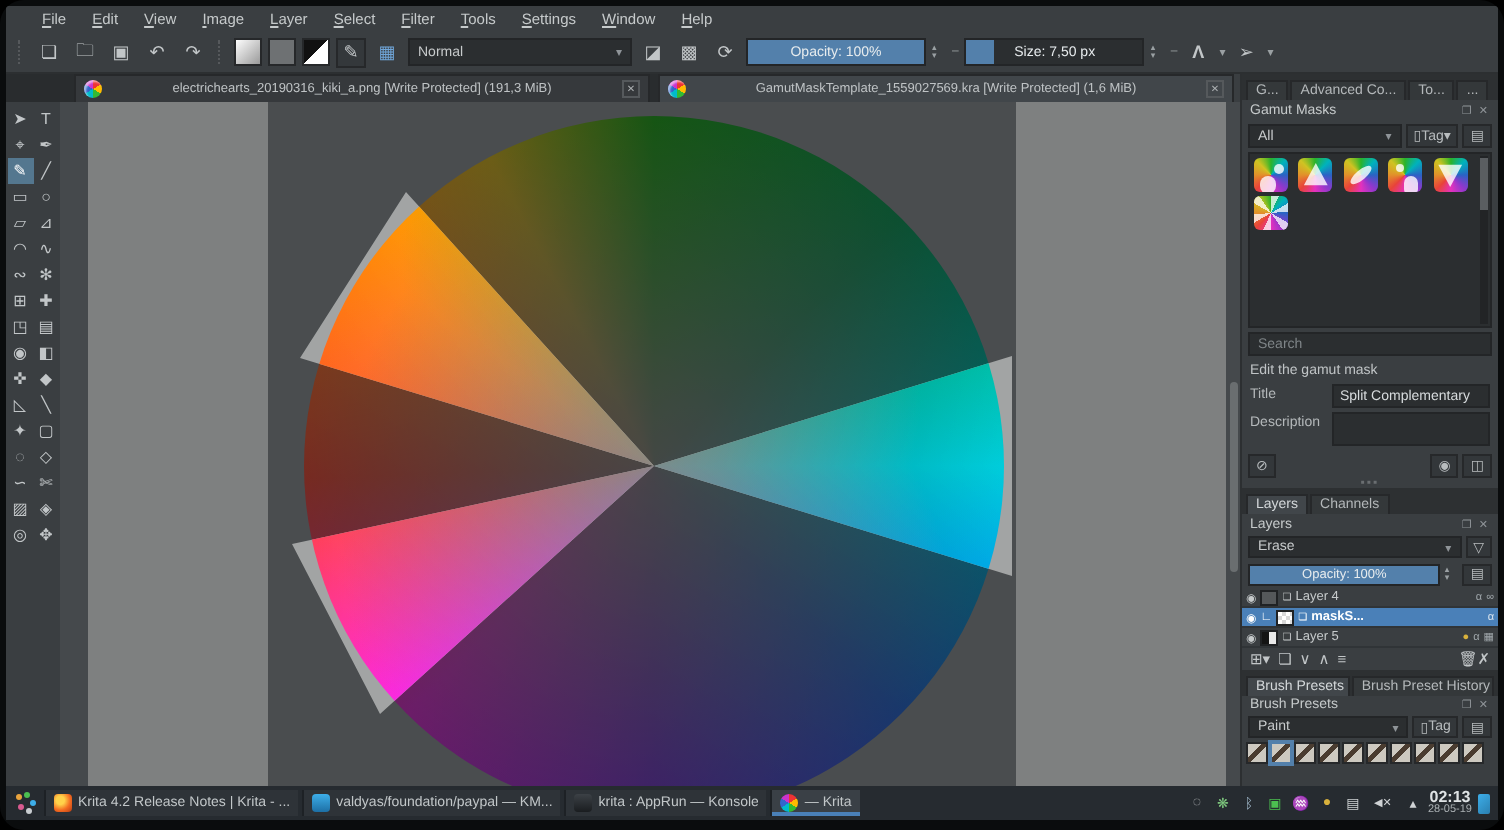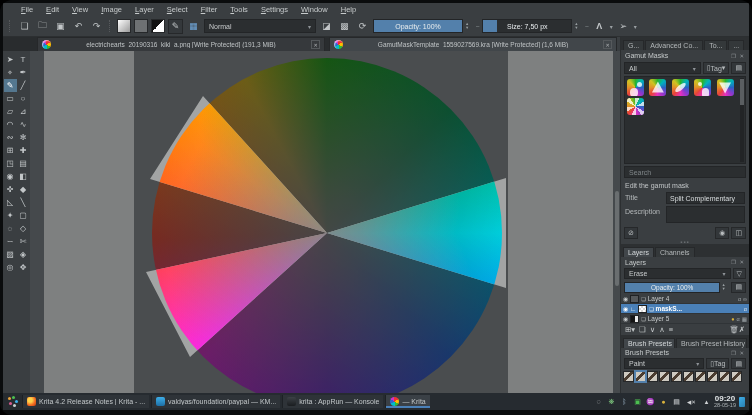--- a/index.html
+++ b/index.html
@@ -445,18 +445,18 @@
         <span class="tray-ic" style="color: rgb(127, 201, 127);">❋</span>
         <span class="tray-ic" style="color: rgb(159, 183, 201);">ᛒ</span>
         <span class="tray-ic" style="color: rgb(76, 191, 80);">▣</span>
         <span class="tray-ic" style="color: rgb(207, 210, 212);">♒</span>
         <span class="tray-ic" style="color: rgb(216, 177, 60);">●</span>
         <span class="tray-ic" style="color: rgb(207, 210, 212);">▤</span>
         <span class="tray-ic" style="color: rgb(207, 210, 212); width: 13px; font-size: 5.5px;">◀✕</span>
         <span class="tray-ic" style="color: rgb(207, 210, 212);">▴</span>
       </div>
     <div id="clock">
-      <div class="t">09:20</div>
+      <div class="t">02:13</div>
       <div class="d">28-05-19</div>
     </div>
     <div id="peek"></div>
   </div>
 </div>
 
 </body></html>

